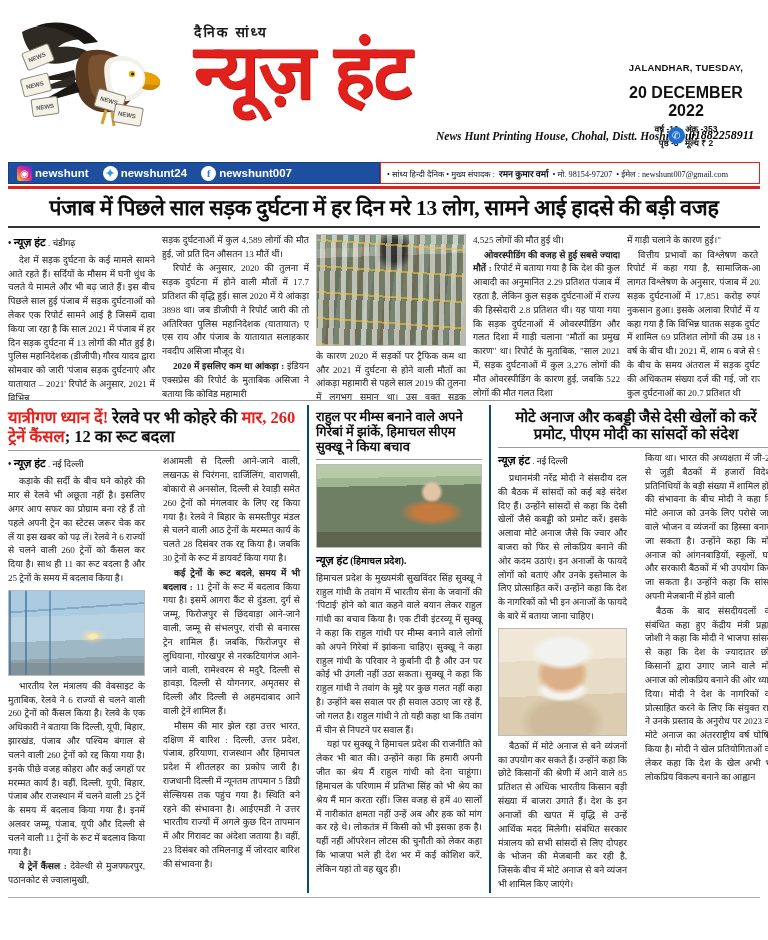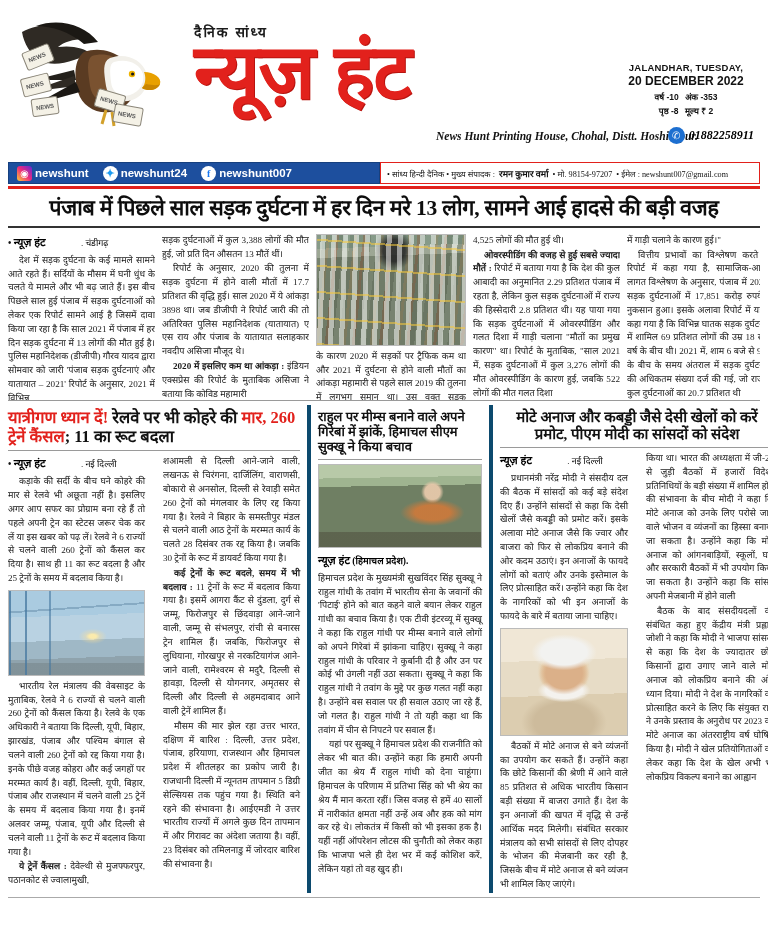--- a/index.html
+++ b/index.html
@@ -30,21 +30,21 @@
     line-height: 0.92; letter-spacing: -1px;
     font-family: "Liberation Sans", sans-serif;
     text-shadow: 1px 1px 0 #b8140f;
   }
   .masthead-right {
     position: absolute; right: 4px; top: 62px; width: 140px;
     text-align: center; font-family: "Liberation Sans", sans-serif;
     color: #111;
   }
   .mr-line1 { font-size: 9.5px; font-weight: bold; letter-spacing: .2px; }
-  .mr-line2 { font-size: 12px; font-weight: bold; margin-top: 1px; }
+  .mr-line2 { font-size: 16px; font-weight: bold; margin-top: 11px; }
   .mr-sub { font-size: 8.5px; margin-top: 3px; font-weight: bold; }
   .mr-sub span { margin: 12px 2px; }
 
   .press-line {
     position: absolute; left: 380px; bottom: 18px; width: 310px;
     text-align: right; font-size: 11.5px; font-style: italic;
     font-weight: bold; color: #111;
   }
   .phone-wrap {
     position: absolute; right: 6px; bottom: 16px;
@@ -95,21 +95,21 @@
     color: #0d0d0d; padding: 7px 0 5px; line-height: 1.15;
     letter-spacing: -0.2px;
   }
   .hr-thin { height: 1px; background: #9a9a9a; }
   .hr-med { height: 2px; background: #333; }
 
   
   .byline { font-size: 9.5px; font-weight: bold; margin-bottom: 5px; }
   .byline .bull { color: #111; }
   .byline .nh { font-size: 11px; font-weight: bold; }
-  .byline .loc { font-weight: normal; font-size: 9px; margin-left: 33px; }
+  .byline .loc { font-weight: normal; font-size: 9px; }
   .para {
     font-size: 9.1px; line-height: 1.52; text-align: justify;
     color: #1a1a1a; text-indent: 11px; margin-bottom: 1px;
     hyphens: auto;
   }
   .para.noind { text-indent: 0; }
   .subhead { font-weight: bold; }
 
   
   .lead-body {
@@ -126,21 +126,21 @@
   
   .row2 { display: grid; grid-template-columns: 292px 175px 285px; gap: 7px; }
   .row2-head {
     font-size: 16.5px; font-weight: bold; line-height: 1.14;
     color: #111; padding: 4px 0 4px;
   }
   .row2-head .red { color: #e2211c; text-align: right; }
   .row2-head.small { font-size: 13px; line-height: 1.18; }
   .row2-head.center { text-align: center; }
 
-  .sep-v { border-left: 4px solid #0c4a6e; }
+  .sep-v { border-left: 2px solid #0c4a6e; }
 
   .row2-body { display: grid; gap: 18px; }
   .cols2 { grid-template-columns: 1fr 1fr; }
   .cols2b { grid-template-columns: 1fr 1fr; }
 
   .photo-train { height: 86px; margin-bottom: 4px; }
   .photo-rally { height: 84px; margin-bottom: 4px; }
   .photo-modi  { height: 108px; margin-bottom: 4px; }
 
   
@@ -311,21 +311,21 @@
   <div class="lead-body">
 
     <div class="lead-col">
       <div class="byline">
         <span class="bull">•&nbsp;</span><span class="nh">न्यूज़ हंट</span><span class="loc">&nbsp;.&nbsp;<span>चंडीगढ़</span></span>
       </div>
       <p class="para">देश में सड़क दुर्घटना के कई मामले सामने आते रहते हैं। सर्दियों के मौसम में घनी धुंध के चलते ये मामले और भी बढ़ जाते हैं। इस बीच पिछले साल हुई पंजाब में सड़क दुर्घटनाओं को लेकर एक रिपोर्ट सामने आई है जिसमें दावा किया जा रहा है कि साल 2021 में पंजाब में हर दिन सड़क दुर्घटना में 13 लोगों की मौत हुई है। पुलिस महानिदेशक (डीजीपी) गौरव यादव द्वारा सोमवार को जारी 'पंजाब सड़क दुर्घटनाएं और यातायात – 2021' रिपोर्ट के अनुसार, 2021 में विभिन्न</p>
     </div>
 
     <div class="lead-col">
-      <p class="para noind">सड़क दुर्घटनाओं में कुल 3,388 लोगों की मौत हुई, जो प्रति दिन औसतन 13 मौतें थीं।</p>
+      <p class="para noind">सड़क दुर्घटनाओं में कुल 4,589 लोगों की मौत हुई, जो प्रति दिन औसतन 13 मौतें थीं।</p>
       <p class="para">रिपोर्ट के अनुसार, 2020 की तुलना में सड़क दुर्घटना में होने वाली मौतों में 17.7 प्रतिशत की वृद्धि हुई। साल 2020 में ये आंकड़ा 3898 था। जब डीजीपी ने रिपोर्ट जारी की तो अतिरिक्त पुलिस महानिदेशक (यातायात) ए एस राय और पंजाब के यातायात सलाहकार नवदीप असिजा मौजूद थे।</p>
       <p class="para"><span class="subhead">2020 में इसलिए कम था आंकड़ा :</span> <span>इंडियन एक्सप्रेस की रिपोर्ट के मुताबिक असिजा ने बताया कि कोविड महामारी</span></p>
     </div>
 
     <div class="lead-col">
       <div class="imgbox photo photo-traffic">
           <div class="img-traffic"></div>
         </div>
       <p class="para noind">के कारण 2020 में सड़कों पर ट्रैफिक कम था और 2021 में दुर्घटना से होने वाली मौतों का आंकड़ा महामारी से पहले साल 2019 की तुलना में लगभग समान था। उस वक्त सड़क दुर्घटनाओं में</p>
     </div>
@@ -341,21 +341,21 @@
     </div>
   </div>
 
   <div class="hr-thin"></div>
 
   <div class="row2 row2-wrap">
 
     <div>
       <div class="row2-head">
         <span class="red">यात्रीगण ध्यान दें!</span><span> रेलवे पर भी कोहरे की</span>
-        <span><span class="red">मार, 260 ट्रेनें कैंसल</span><span>; 11 का रूट बदला</span></span>
+        <span><span class="red">मार, 260 ट्रेनें कैंसल</span><span>; 12 का रूट बदला</span></span>
       </div>
       <div class="hr-thin"></div>
       <div class="row2-body cols2" style="padding-top:4px;">
         <div>
           <div class="byline">
             <span class="bull">•&nbsp;</span><span class="nh">न्यूज़ हंट</span><span class="loc">&nbsp;.&nbsp;<span>नई दिल्ली</span></span>
           </div>
           <p class="para">कड़ाके की सर्दी के बीच घने कोहरे की मार से रेलवे भी अछूता नहीं है। इसलिए अगर आप सफर का प्रोग्राम बना रहे हैं तो पहले अपनी ट्रेन का स्टेटस जरूर चेक कर लें या इस खबर को पढ़ लें। रेलवे ने 6 राज्यों से चलने वाली 260 ट्रेनों को कैंसल कर दिया है। साथ ही 11 का रूट बदला है और 25 ट्रेनों के समय में बदलाव किया है।</p>
           <div class="imgbox photo photo-train" style="margin-top:4px;">
               <div class="img-train"></div>

